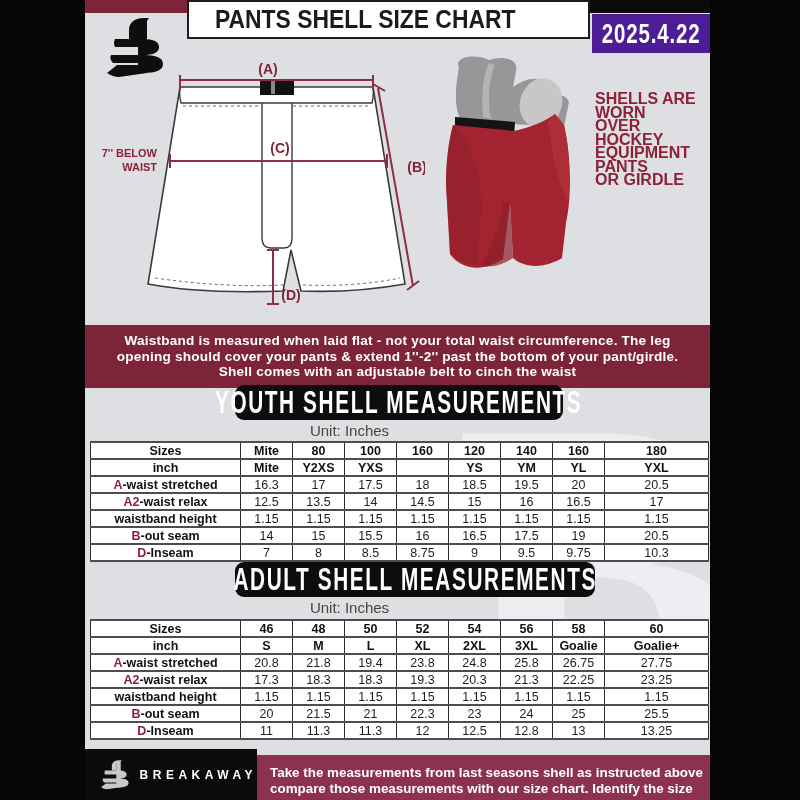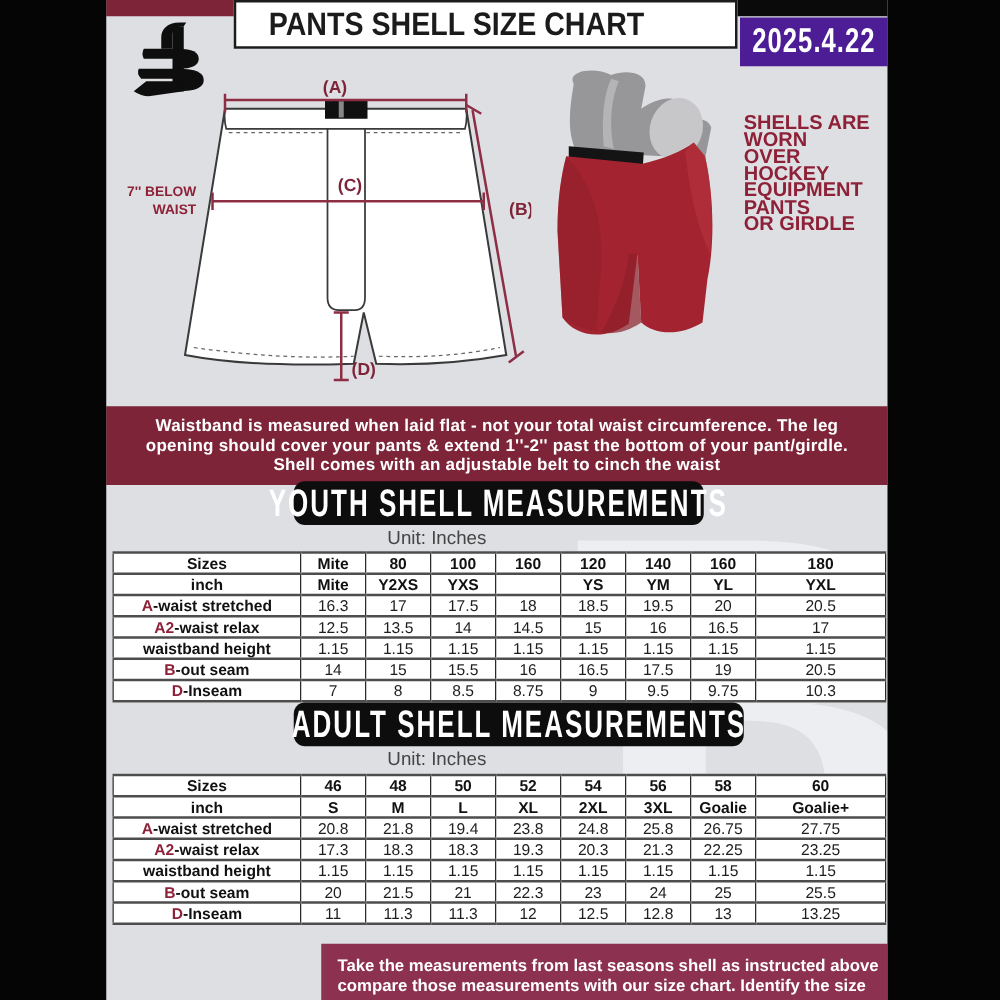--- a/index.html
+++ b/index.html
@@ -348,20 +348,34 @@
               <td>12</td>
               <td>12.5</td>
               <td>12.8</td>
               <td>13</td>
               <td>13.25</td>
             </tr>
           </tbody>
       </table>
     </div>
 
+    <div class="abs footer-black">
+      <svg width="34" height="38" viewBox="0 0 66 66" style="margin-left:14px;">
+        <g fill="#c9c9cc">
+          <path d="M41 3 C30 3 26 9 26 15 L26 24 L35 24 L35 13 C35 8 39 6 44 6 L46 3 Z"></path>
+          <path d="M12 24 L44 24 L44 32 L12 32 Q10 28 12 24 Z"></path>
+          <path d="M8 40 L44 40 L44 48 L10 48 Q6 44 8 40 Z"></path>
+          <rect x="35" y="6" width="9" height="52"></rect>
+          <path d="M40 24 Q56 24 56 32 Q56 40 40 40 L40 32 Z"></path>
+          <path d="M40 40 Q60 40 60 49 Q60 58 40 58 L40 50 Z"></path>
+          <path d="M44 50 L44 58 L16 62 Q10 62 4 58 L14 50 Z"></path>
+        </g>
+      </svg>
+      <span class="footer-brand">BREAKAWAY</span>
+    </div>
     <div class="abs footer-maroon">
       <div>Take the measurements from last seasons shell as instructed above</div>
       <div>compare those measurements  with our size chart. Identify the size</div>
     </div>
 
   </div>
 
   <div class="sidebar left"></div>
   <div class="sidebar right"></div>
 

